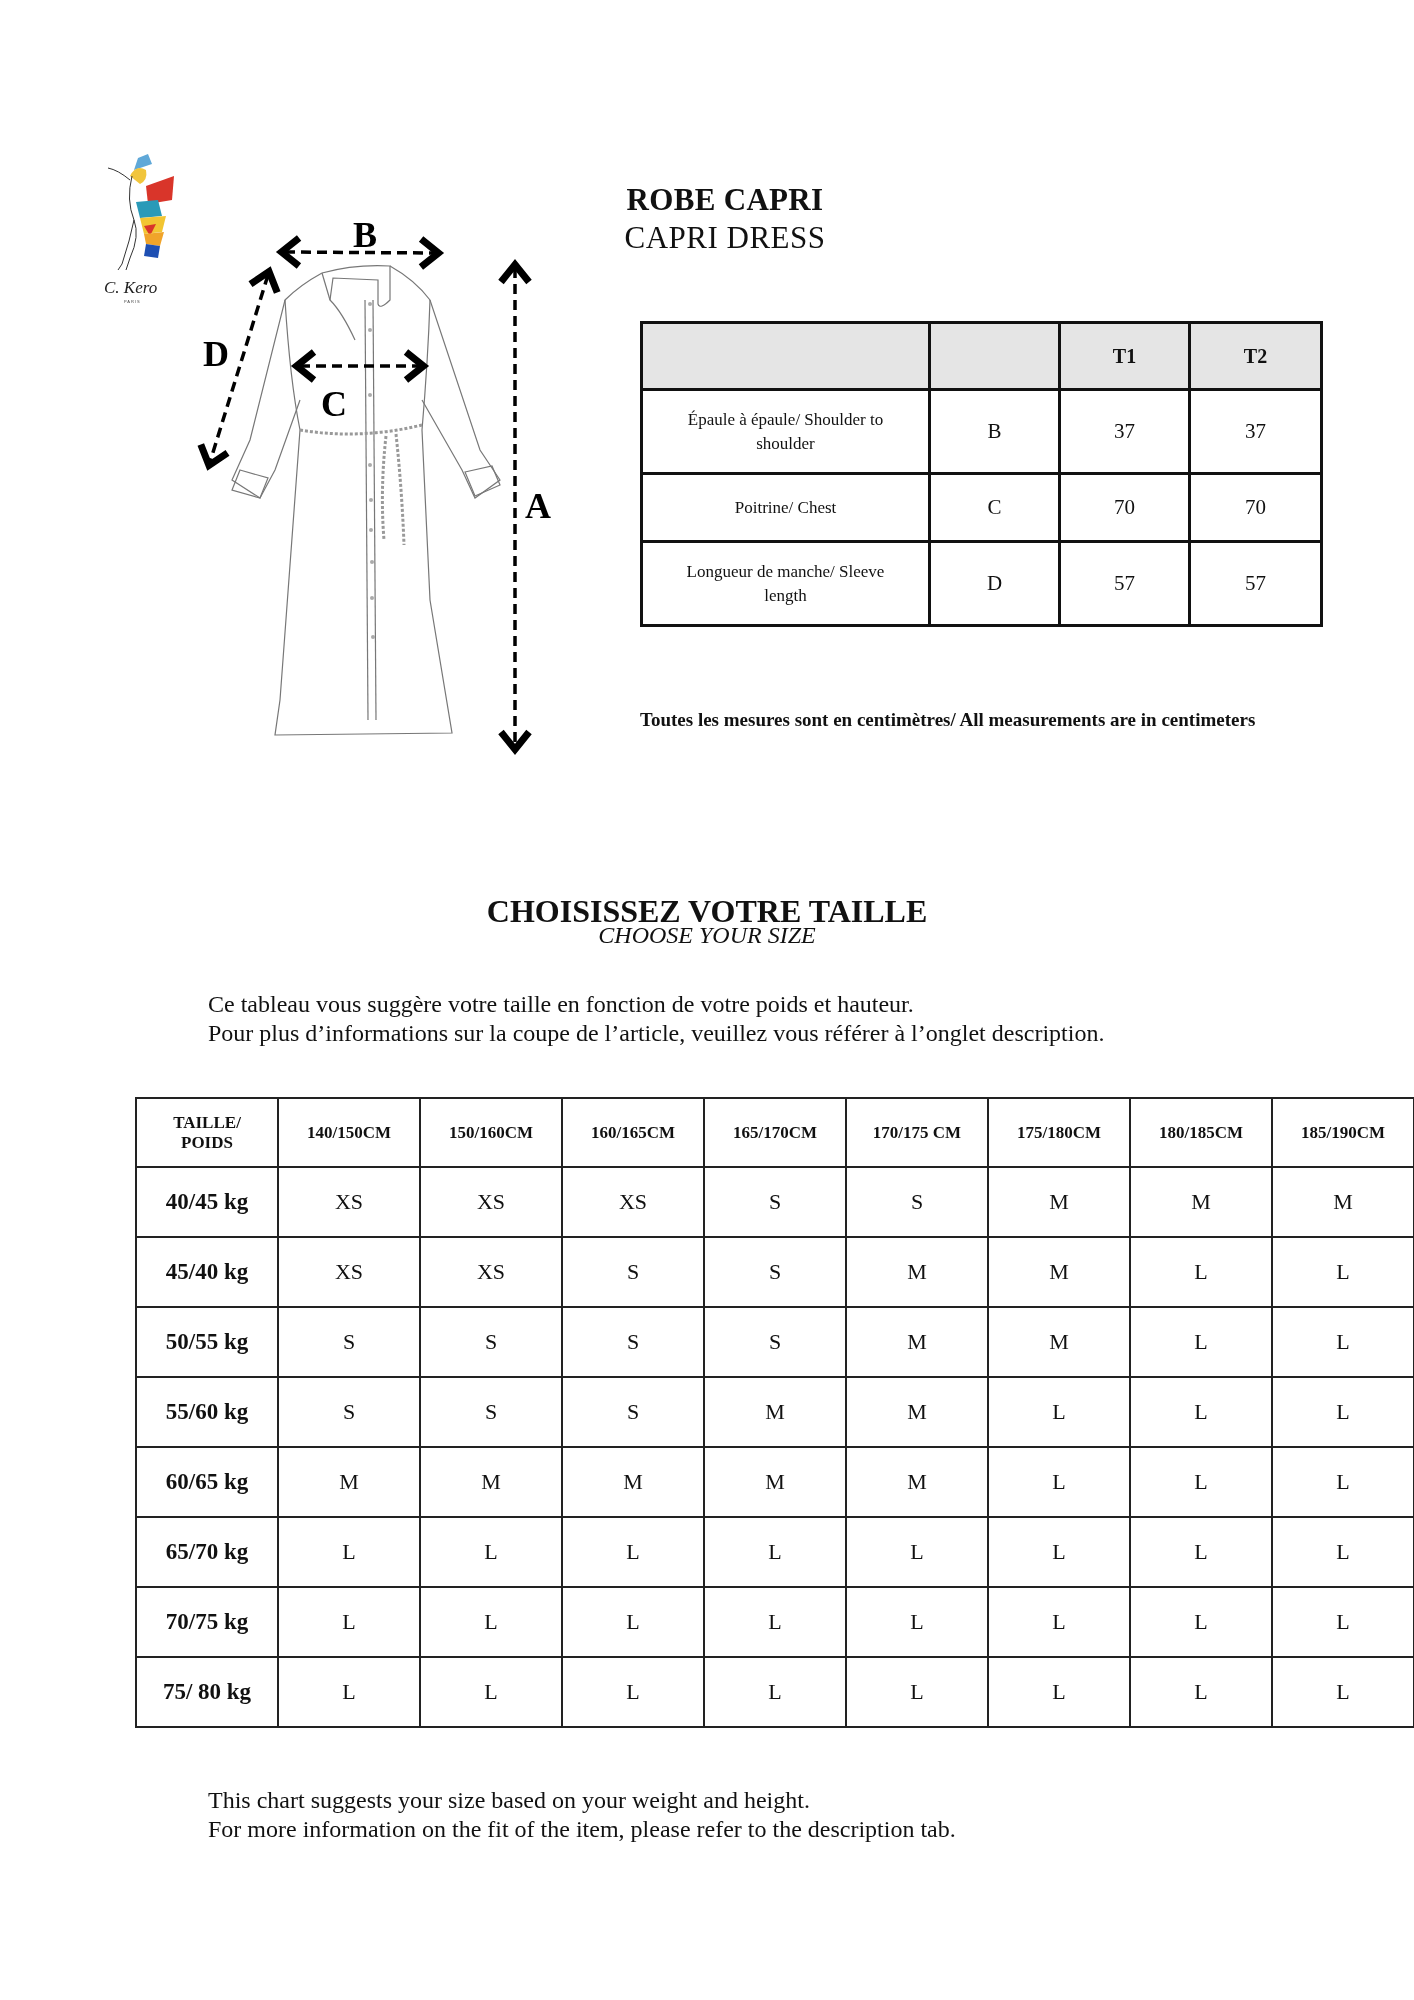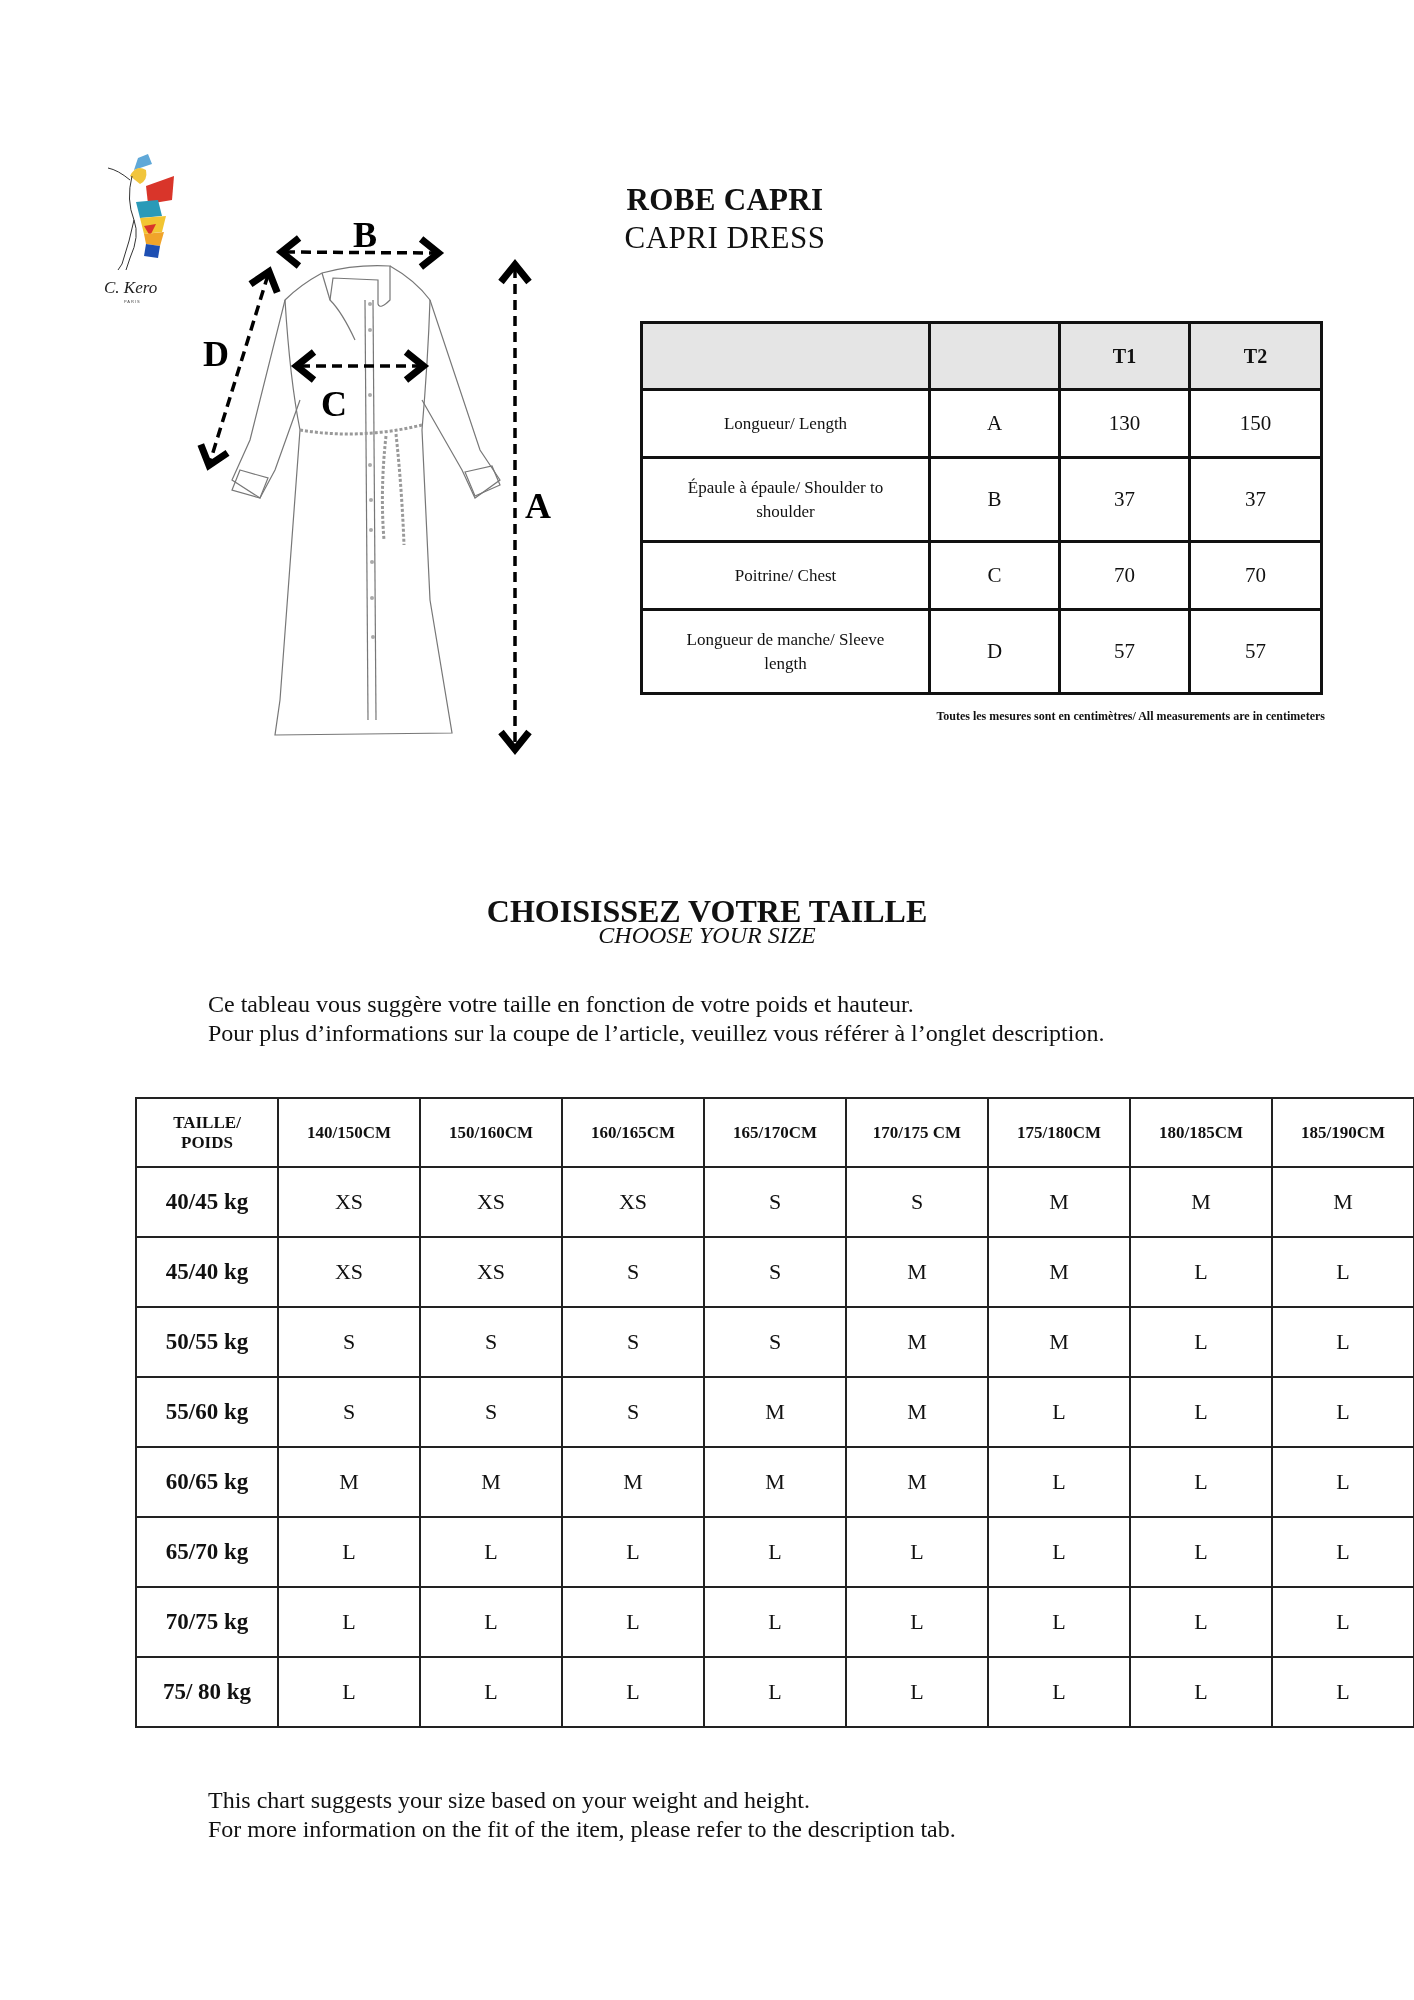--- a/index.html
+++ b/index.html
@@ -19,21 +19,21 @@
   .drawing { left: 190px; top: 200px; width: 380px; height: 560px; }
   .dim-label { font-family: "Liberation Serif", serif; font-weight: bold; font-size: 36px; color: #000; }
 
   
   table.meas { position: absolute; left: 640px; top: 321px; width: 680px; border-collapse: collapse; table-layout: fixed; }
   table.meas td, table.meas th { border: 3px solid #111; text-align: center; vertical-align: middle; font-family: "Liberation Serif", serif; }
   table.meas thead th { background: #e5e5e5; height: 67px; font-size: 20px; font-weight: bold; }
   table.meas td { height: 68px; font-size: 21px; }
   table.meas td.lbl { font-size: 17px; line-height: 24px; padding: 0 30px; }
   table.meas tr.tall td { height: 84px; }
-  .meas-note { left: 640px; top: 709px; width: 685px; text-align: right; font-size: 12px; font-weight: bold; }
+  .meas-note { left: 640px; top: 709px; width: 685px; text-align: left; font-size: 19px; font-weight: bold; }
 
   
   .choose-fr { left: 0; top: 893px; width: 1414px; text-align: center; font-weight: bold; font-size: 32px; letter-spacing: 0px; }
   .choose-en { left: 0; top: 922px; width: 1414px; text-align: center; font-style: italic; font-size: 24px; }
   .para { left: 208px; width: 1150px; font-size: 24px; line-height: 29px; }
   .para-fr { top: 990px; }
   .para-en { top: 1786px; }
 
   
   table.size { position: absolute; left: 135px; top: 1097px; width: 1280px; border-collapse: collapse; table-layout: fixed; }
@@ -127,26 +127,20 @@
     </colgroup>
   <thead>
     <tr>
       <th></th>
       <th></th>
       <th>T1</th>
       <th>T2</th>
     </tr>
   </thead>
   <tbody>
-    <tr>
-      <td class="lbl">Longueur/ Length</td>
-      <td>A</td>
-      <td>130</td>
-      <td>150</td>
-    </tr>
     <tr class="tall">
       <td class="lbl">Épaule à épaule/ Shoulder to shoulder</td>
       <td>B</td>
       <td>37</td>
       <td>37</td>
     </tr>
     <tr>
       <td class="lbl">Poitrine/ Chest</td>
       <td>C</td>
       <td>70</td>

